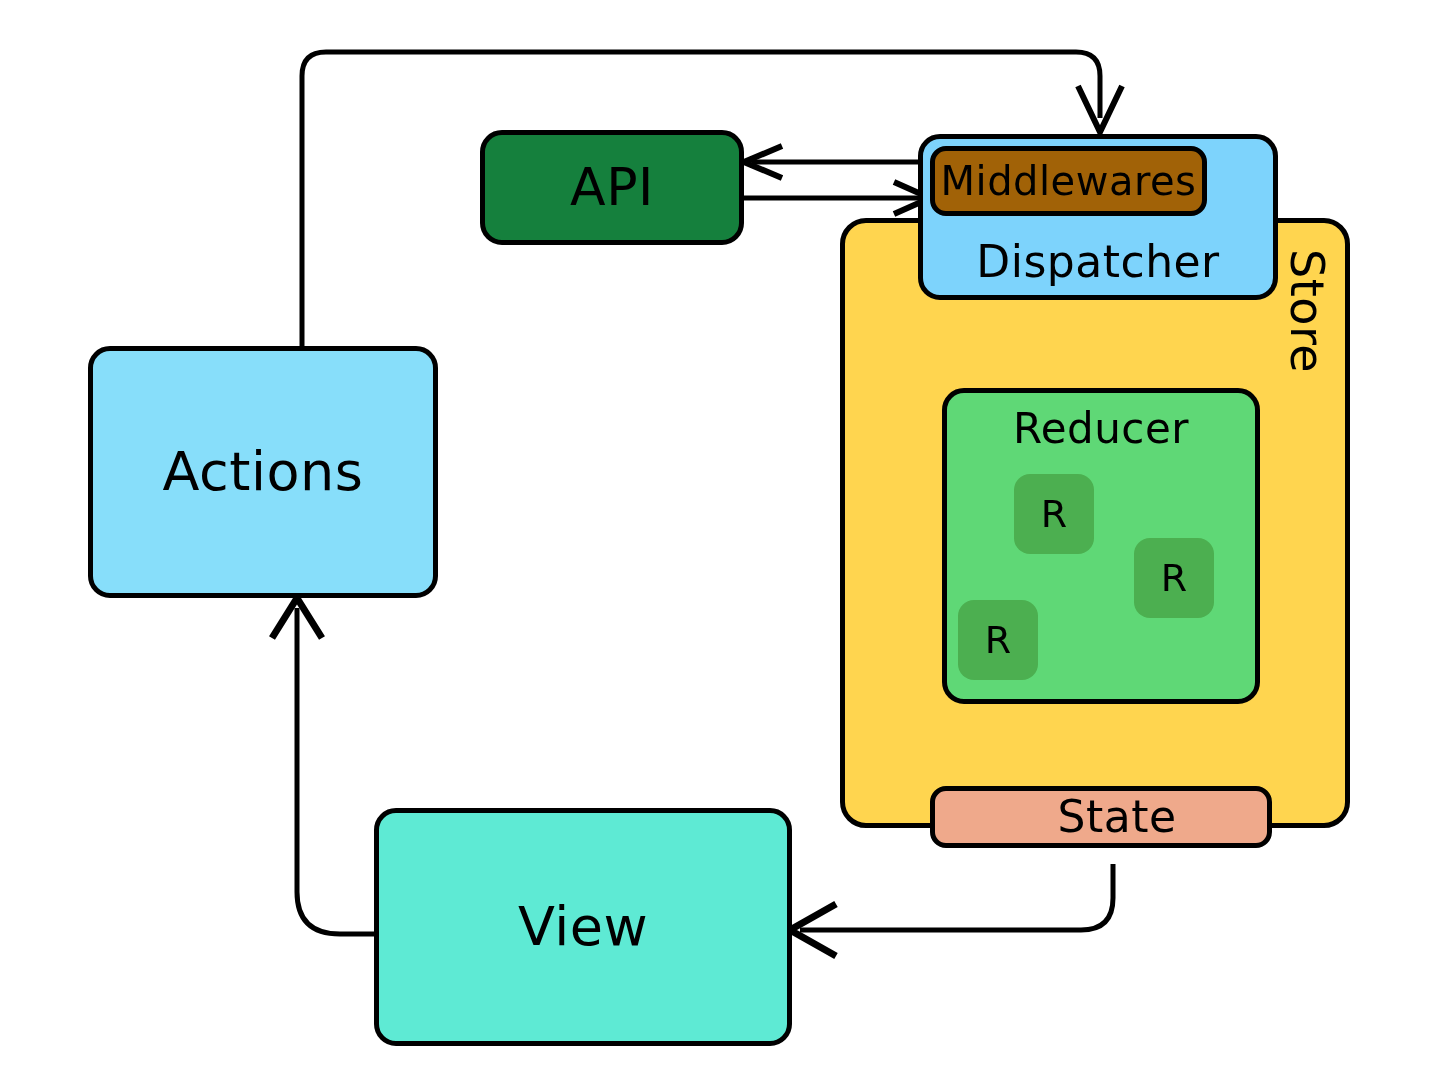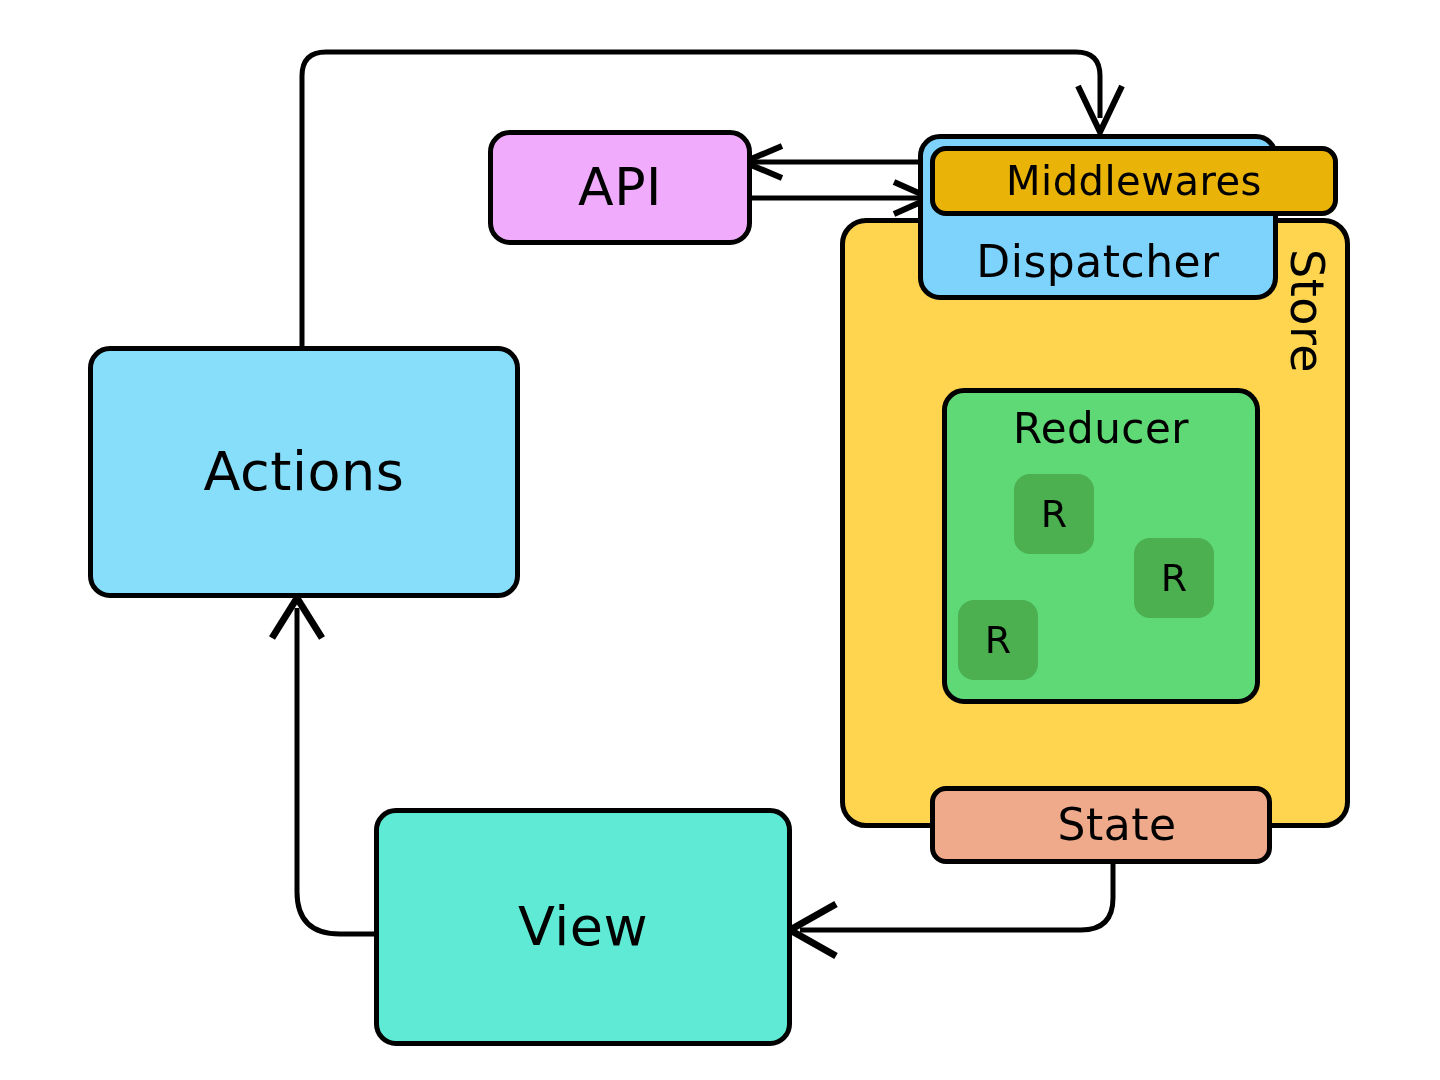--- a/index.html
+++ b/index.html
@@ -69,40 +69,39 @@
     justify-content: center;
     z-index: 2;
   }
   #node-dispatcher .node-label {
     font-size: 44px;
     margin-bottom: 10px;
   }
 
   #node-middlewares {
     left: 930px; top: 146px;
-    width: 408px; height: 70px;
-    background: #eab308;
+    width: 277px; height: 70px;
+    background: #a16207;
     border-radius: 16px;
     z-index: 3;
   }
   #node-middlewares .node-label { font-size: 40px; }
 
   #node-api {
     left: 480px; top: 130px;
     width: 264px; height: 115px;
-    background: #f0abfc;
-    border-radius: 22px;
-    z-index: 3;
-    margin-left: 8px;
+    background: #15803d;
+    border-radius: 22px;
+    z-index: 3;
   }
   #node-api .node-label { font-size: 52px; }
 
   #node-actions {
     left: 88px; top: 346px;
-    width: 432px; height: 252px;
+    width: 350px; height: 252px;
     background: #87DEFA;
     border-radius: 22px;
     z-index: 3;
   }
   #node-actions .node-label { font-size: 54px; }
 
   #node-view {
     left: 374px; top: 808px;
     width: 418px; height: 238px;
     background: #5eead4;
@@ -120,21 +119,21 @@
     justify-content: center;
     z-index: 3;
   }
   #node-reducer .node-label {
     font-size: 42px;
     margin-top: 14px;
   }
 
   #node-state {
     left: 930px; top: 786px;
-    width: 342px; height: 78px;
+    width: 342px; height: 62px;
     background: #EFA98B;
     border-radius: 16px;
     z-index: 4;
     padding-left: 32px;
   }
   #node-state .node-label { font-size: 44px; }
 
   .sub-node {
     position: absolute;
     box-sizing: border-box;

